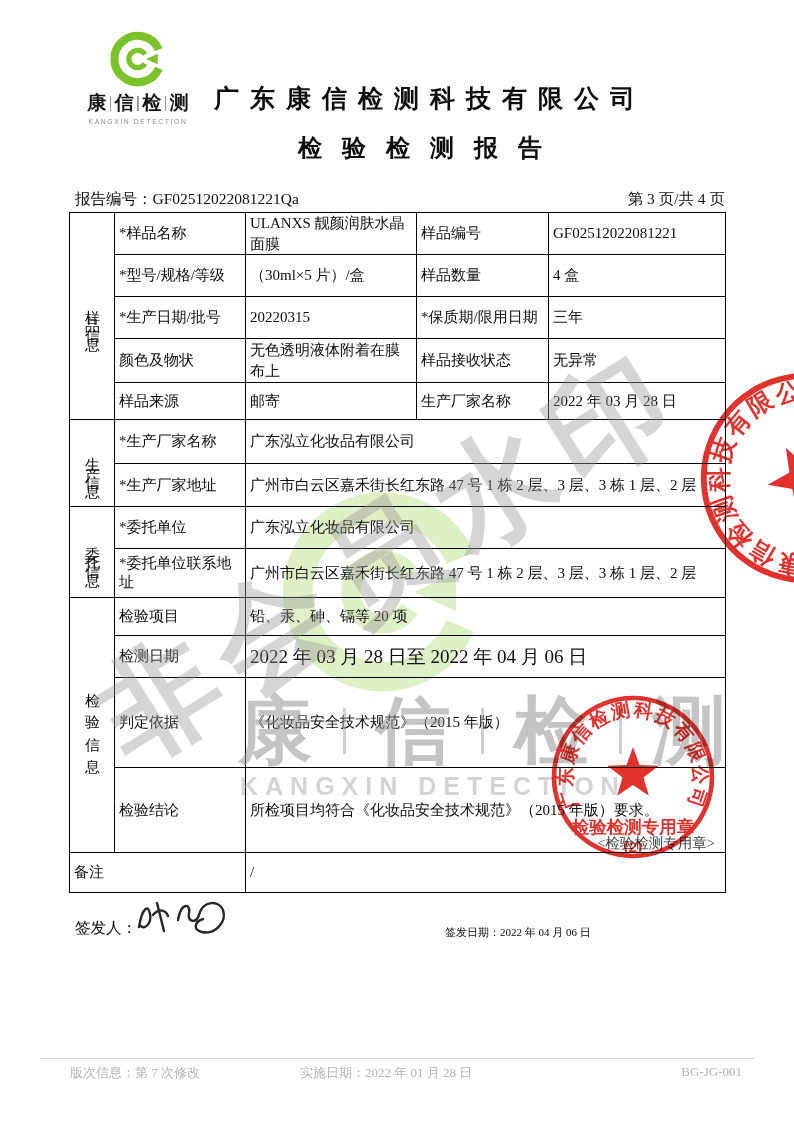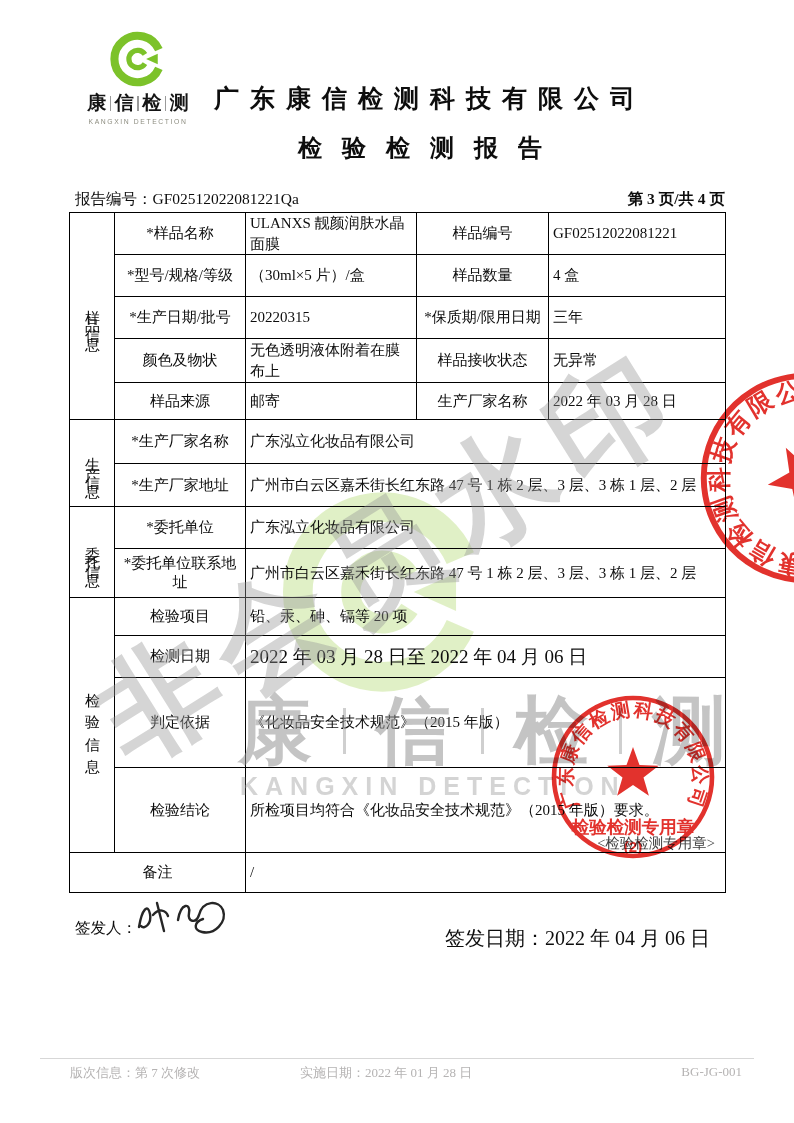--- a/index.html
+++ b/index.html
@@ -12,39 +12,39 @@
            font-weight:bold;font-size:19px;letter-spacing:0;color:#141414;
            font-family:"Liberation Sans","DejaVu Sans",sans-serif;}
   .logo-cn .sep{width:1.5px;height:15px;background:#9a9a9a;margin:0 3.5px;}
   .logo-en{margin-top:2px;font-size:6.8px;letter-spacing:1.6px;color:#8d8d80;
            font-family:"Liberation Sans",sans-serif;}
   .company-title{position:absolute;left:200px;top:82px;width:460px;text-align:center;
            font-size:25px;font-weight:bold;letter-spacing:11px;white-space:nowrap;}
   .report-title{position:absolute;left:200px;top:132px;width:460px;text-align:center;
            font-size:24px;font-weight:bold;letter-spacing:20px;white-space:nowrap;}
   .meta-line{position:absolute;left:75px;top:189px;width:650px;font-size:15.5px;}
-  .meta-line .pageinfo{position:absolute;right:0;top:0;font-weight:bold;}
+  .meta-line .pageinfo{position:absolute;right:0;top:0;}
   
   table.rpt{position:absolute;left:69px;top:212px;width:656px;border-collapse:collapse;
             table-layout:fixed;font-size:15px;z-index:3;background:transparent;}
   table.rpt td{border:1.2px solid #000;padding:0 4px;vertical-align:middle;overflow:hidden;}
   td.sec{text-align:center;}
   .vlabel{writing-mode:vertical-lr;text-orientation:upright;margin:0 auto;letter-spacing:9px;}
   .vlabel.wide{letter-spacing:22px;}
-  td.key{text-align:center;line-height:1.25;}
+  td.key{text-align:left;line-height:1.25;}
   td.val{text-align:left;padding-left:11px;line-height:1.35;}
   td.top{vertical-align:top;padding-top:6px;}
   .big{font-size:19px;}
   .concl-cell{position:relative;}
   .stamp-caption{position:absolute;right:10px;bottom:-2px;font-size:14.5px;color:#404040;
                  white-space:nowrap;z-index:9;}
   
   .issuer{position:absolute;left:75px;top:918px;font-size:15.5px;}
   .sig{position:absolute;left:133px;top:891px;z-index:4;}
-  .issue-date{position:absolute;left:445px;top:925px;font-size:20px;}
+  .issue-date{position:absolute;left:445px;top:925px;font-size:11px;}
   
   .footer-line{position:absolute;left:40px;top:1058px;width:714px;border-top:1px solid #d7d7d7;}
   .footer{position:absolute;left:0;top:1064px;width:794px;font-size:13px;color:#b5b3b3;}
   .footer .f-left{position:absolute;left:70px;}
   .footer .f-mid{position:absolute;left:300px;}
   .footer .f-right{position:absolute;right:52px;}
   
   .wm-green{position:absolute;left:278px;top:486px;z-index:2;opacity:.30;pointer-events:none;}
   .wm-diagonal{position:absolute;left:58px;top:498px;width:664px;text-align:center;
         font-size:118px;font-weight:bold;color:rgba(150,150,150,.40);letter-spacing:14px;

